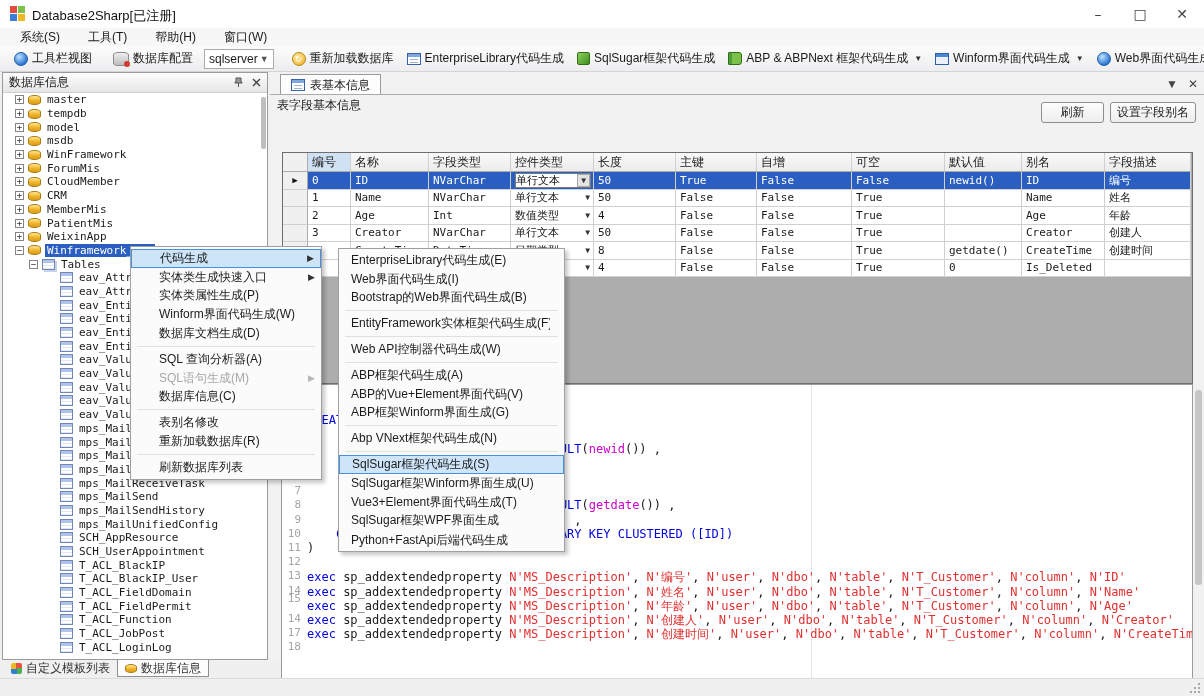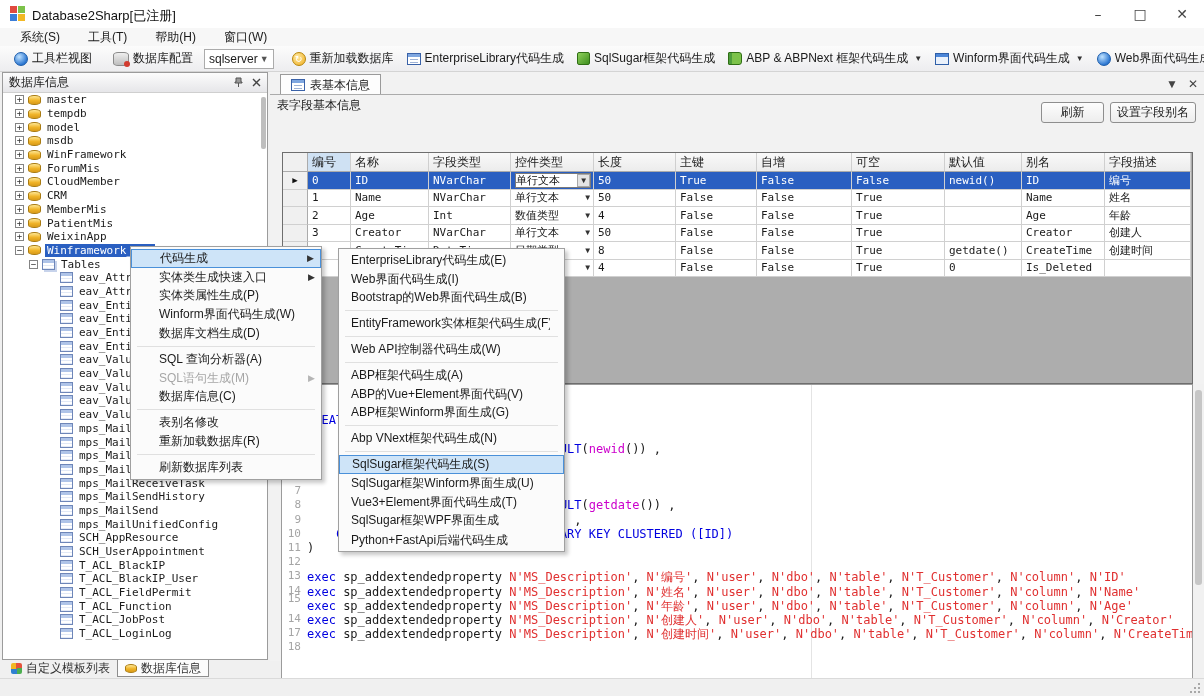--- a/index.html
+++ b/index.html
@@ -308,45 +308,49 @@
       <div class="trow" style="padding-left: 57px;">
         <div class="i-tbl"></div>
         <div class="tlab">mps_MailRe</div>
       </div>
       <div class="trow" style="padding-left: 57px;">
         <div class="i-tbl"></div>
         <div class="tlab">mps_MailReceiveTask</div>
       </div>
       <div class="trow" style="padding-left: 57px;">
         <div class="i-tbl"></div>
+        <div class="tlab">mps_MailSend</div>
+      </div>
+      <div class="trow" style="padding-left: 57px;">
+        <div class="i-tbl"></div>
         <div class="tlab">mps_MailSendHistory</div>
       </div>
       <div class="trow" style="padding-left: 57px;">
         <div class="i-tbl"></div>
-        <div class="tlab">mps_MailSend</div>
-      </div>
-      <div class="trow" style="padding-left: 57px;">
-        <div class="i-tbl"></div>
         <div class="tlab">mps_MailUnifiedConfig</div>
       </div>
       <div class="trow" style="padding-left: 57px;">
         <div class="i-tbl"></div>
         <div class="tlab">SCH_AppResource</div>
       </div>
       <div class="trow" style="padding-left: 57px;">
         <div class="i-tbl"></div>
         <div class="tlab">SCH_UserAppointment</div>
       </div>
       <div class="trow" style="padding-left: 57px;">
         <div class="i-tbl"></div>
         <div class="tlab">T_ACL_BlackIP</div>
       </div>
       <div class="trow" style="padding-left: 57px;">
         <div class="i-tbl"></div>
         <div class="tlab">T_ACL_BlackIP_User</div>
+      </div>
+      <div class="trow" style="padding-left: 57px;">
+        <div class="i-tbl"></div>
+        <div class="tlab">T_ACL_FieldDomain</div>
       </div>
       <div class="trow" style="padding-left: 57px;">
         <div class="i-tbl"></div>
         <div class="tlab">T_ACL_FieldPermit</div>
       </div>
       <div class="trow" style="padding-left: 57px;">
         <div class="i-tbl"></div>
         <div class="tlab">T_ACL_Function</div>
       </div>
       <div class="trow" style="padding-left: 57px;">

